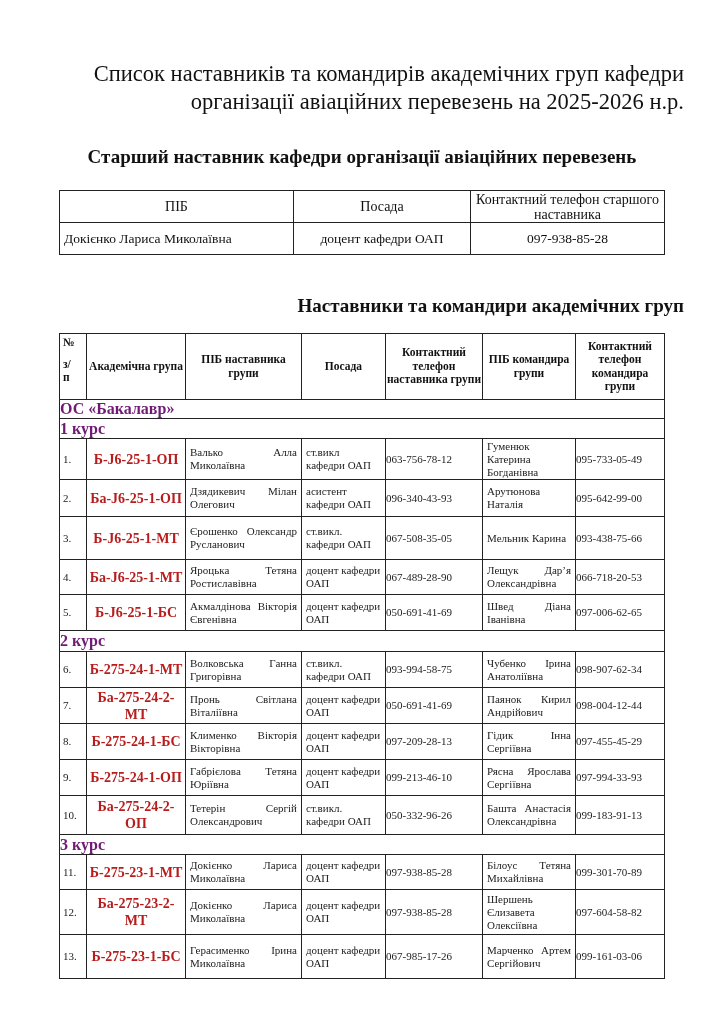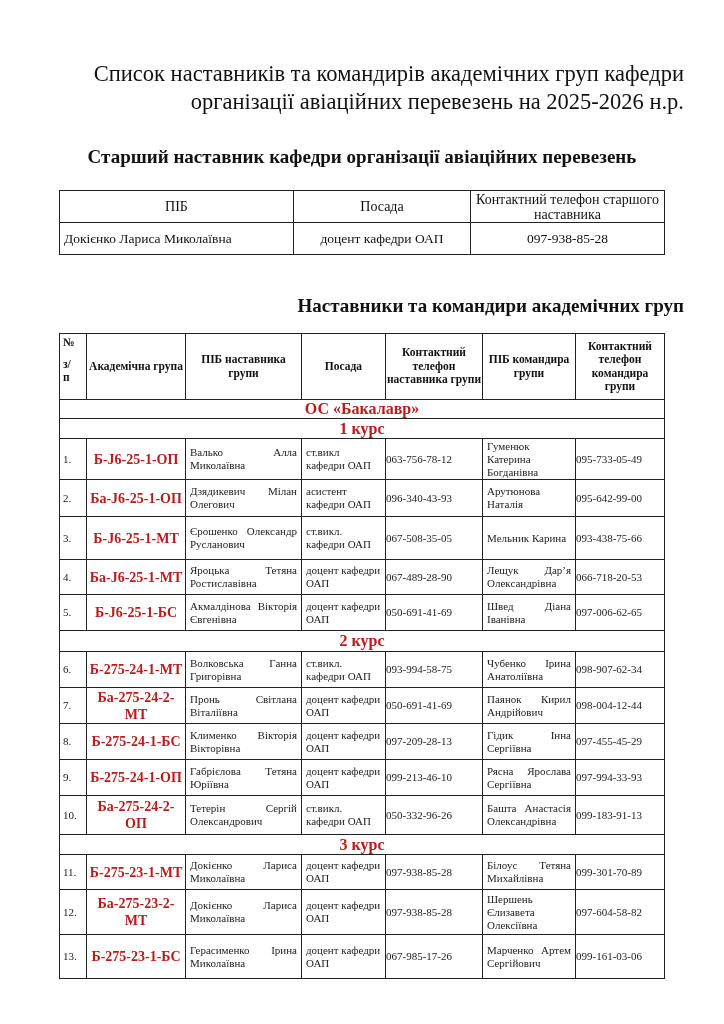--- a/index.html
+++ b/index.html
@@ -31,21 +31,21 @@
   #main { left: 59px; top: 333px; width: 605px; }
   #main th { font-weight: bold; font-size: 11.5px; line-height: 13.5px; text-align: center; height: 63px; vertical-align: middle; }
   #main th.num { text-align: left; padding-left: 3px; vertical-align: top; padding-top: 2px; }
   #main th.num span { display: block; }
   #main td { font-size: 11px; line-height: 13px; vertical-align: middle; color: #222; }
   #main td.n { text-align: left; padding-left: 3px; }
   #main td.grp { text-align: center; font-weight: bold; font-size: 14px; line-height: 17px; color: #b91c1c; }
   #main td.j { text-align: justify; text-align-last: left; padding: 0 4px; }
   #main td.pos { padding: 0 4px; margin-left: 44px; }
   #main td.ph { text-align: left; }
-  #main td.sec { text-align: center; font-weight: bold; font-size: 16px; line-height: 18px; color: #b91c1c; }
+  #main td.sec { text-align: left; font-weight: bold; font-size: 16px; line-height: 18px; color: #701a75; }
 </style>
 </head>
 <body>
 
 <div class="title">
   <div>Список наставників та командирів академічних груп кафедри</div>
   <div>організації авіаційних перевезень на 2025-2026 н.р.</div>
 </div>
 
 <div class="subtitle" id="sub1">Старший наставник кафедри організації авіаційних перевезень</div>

